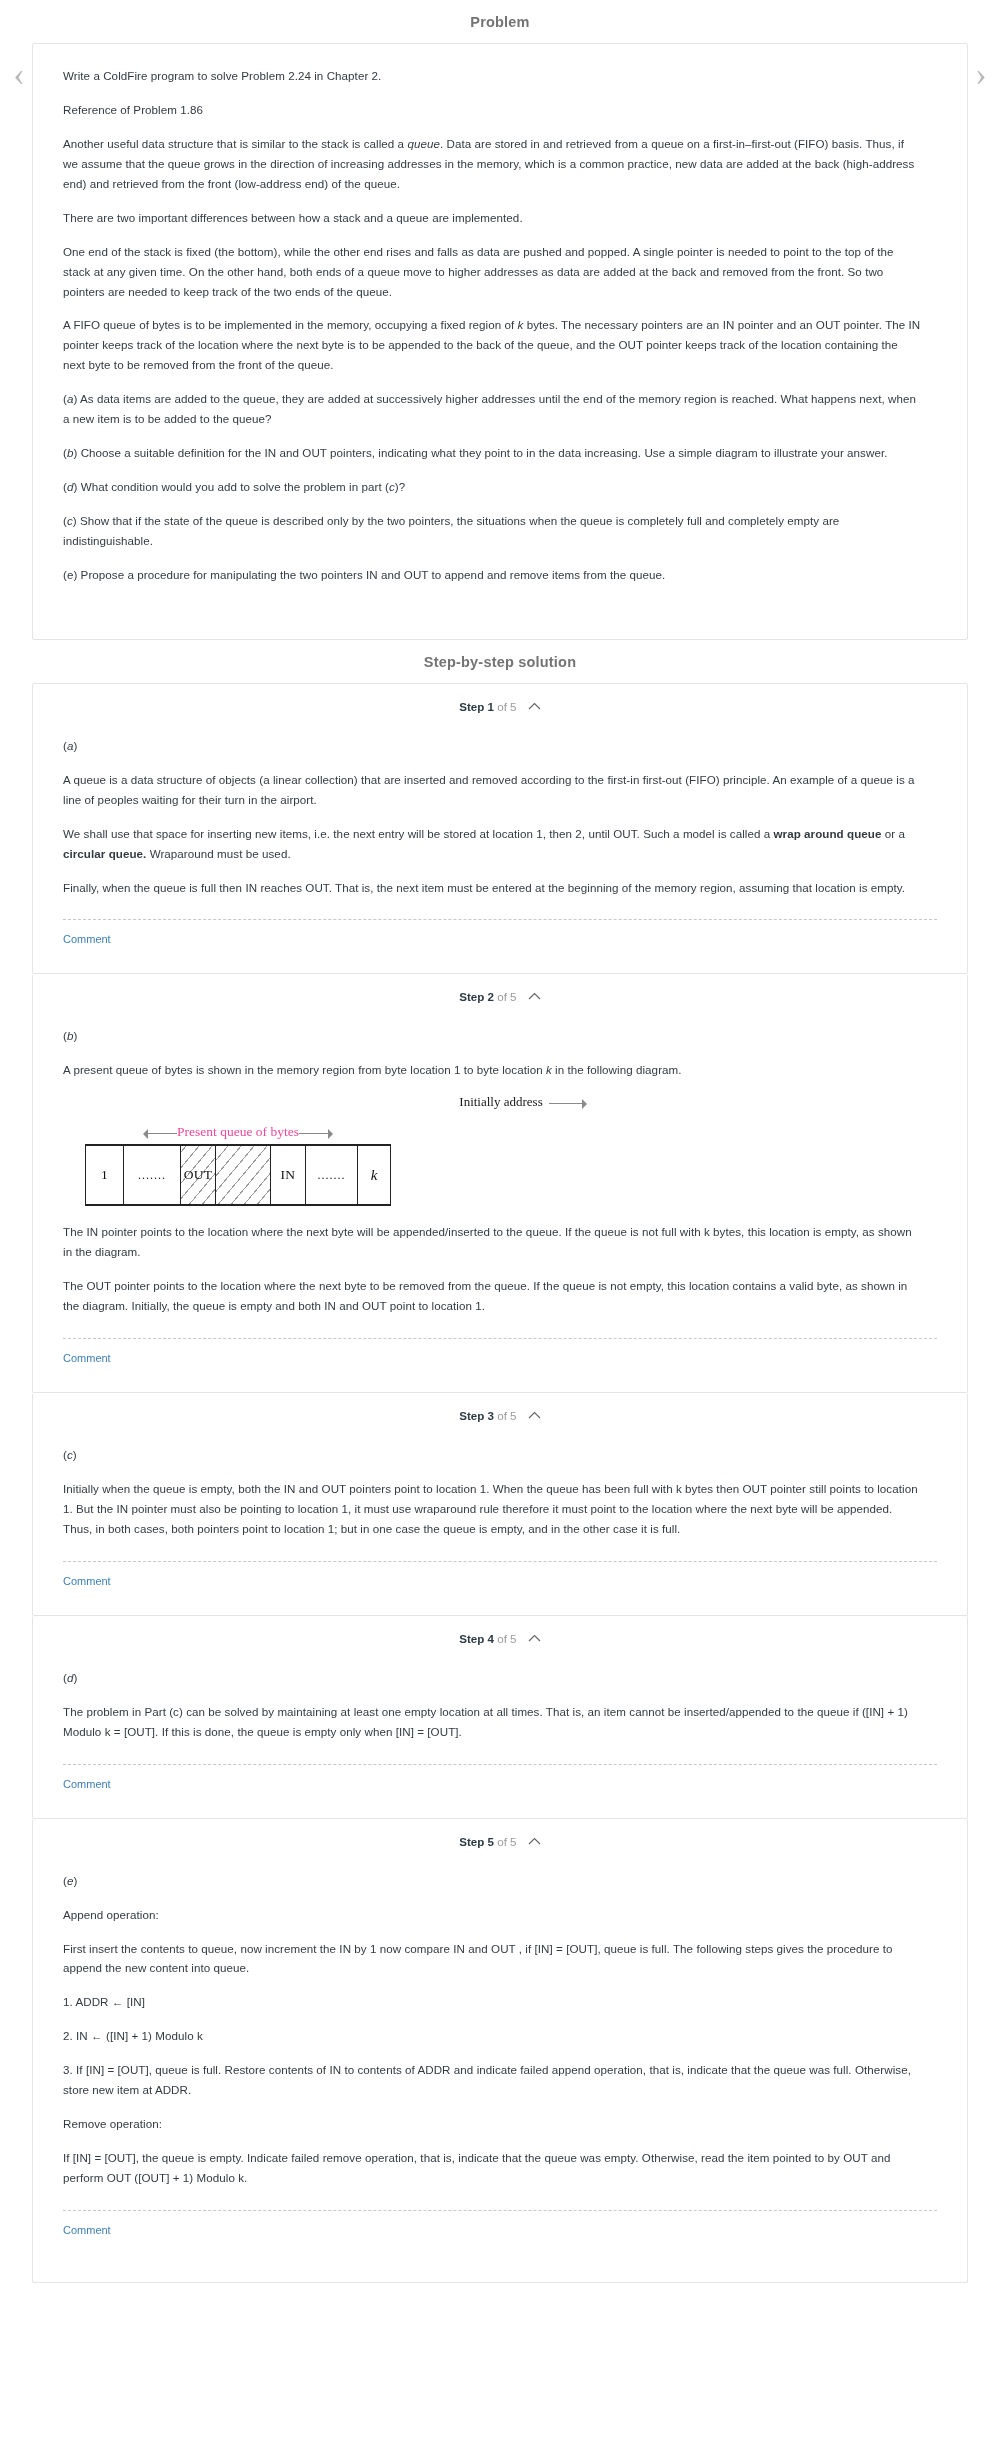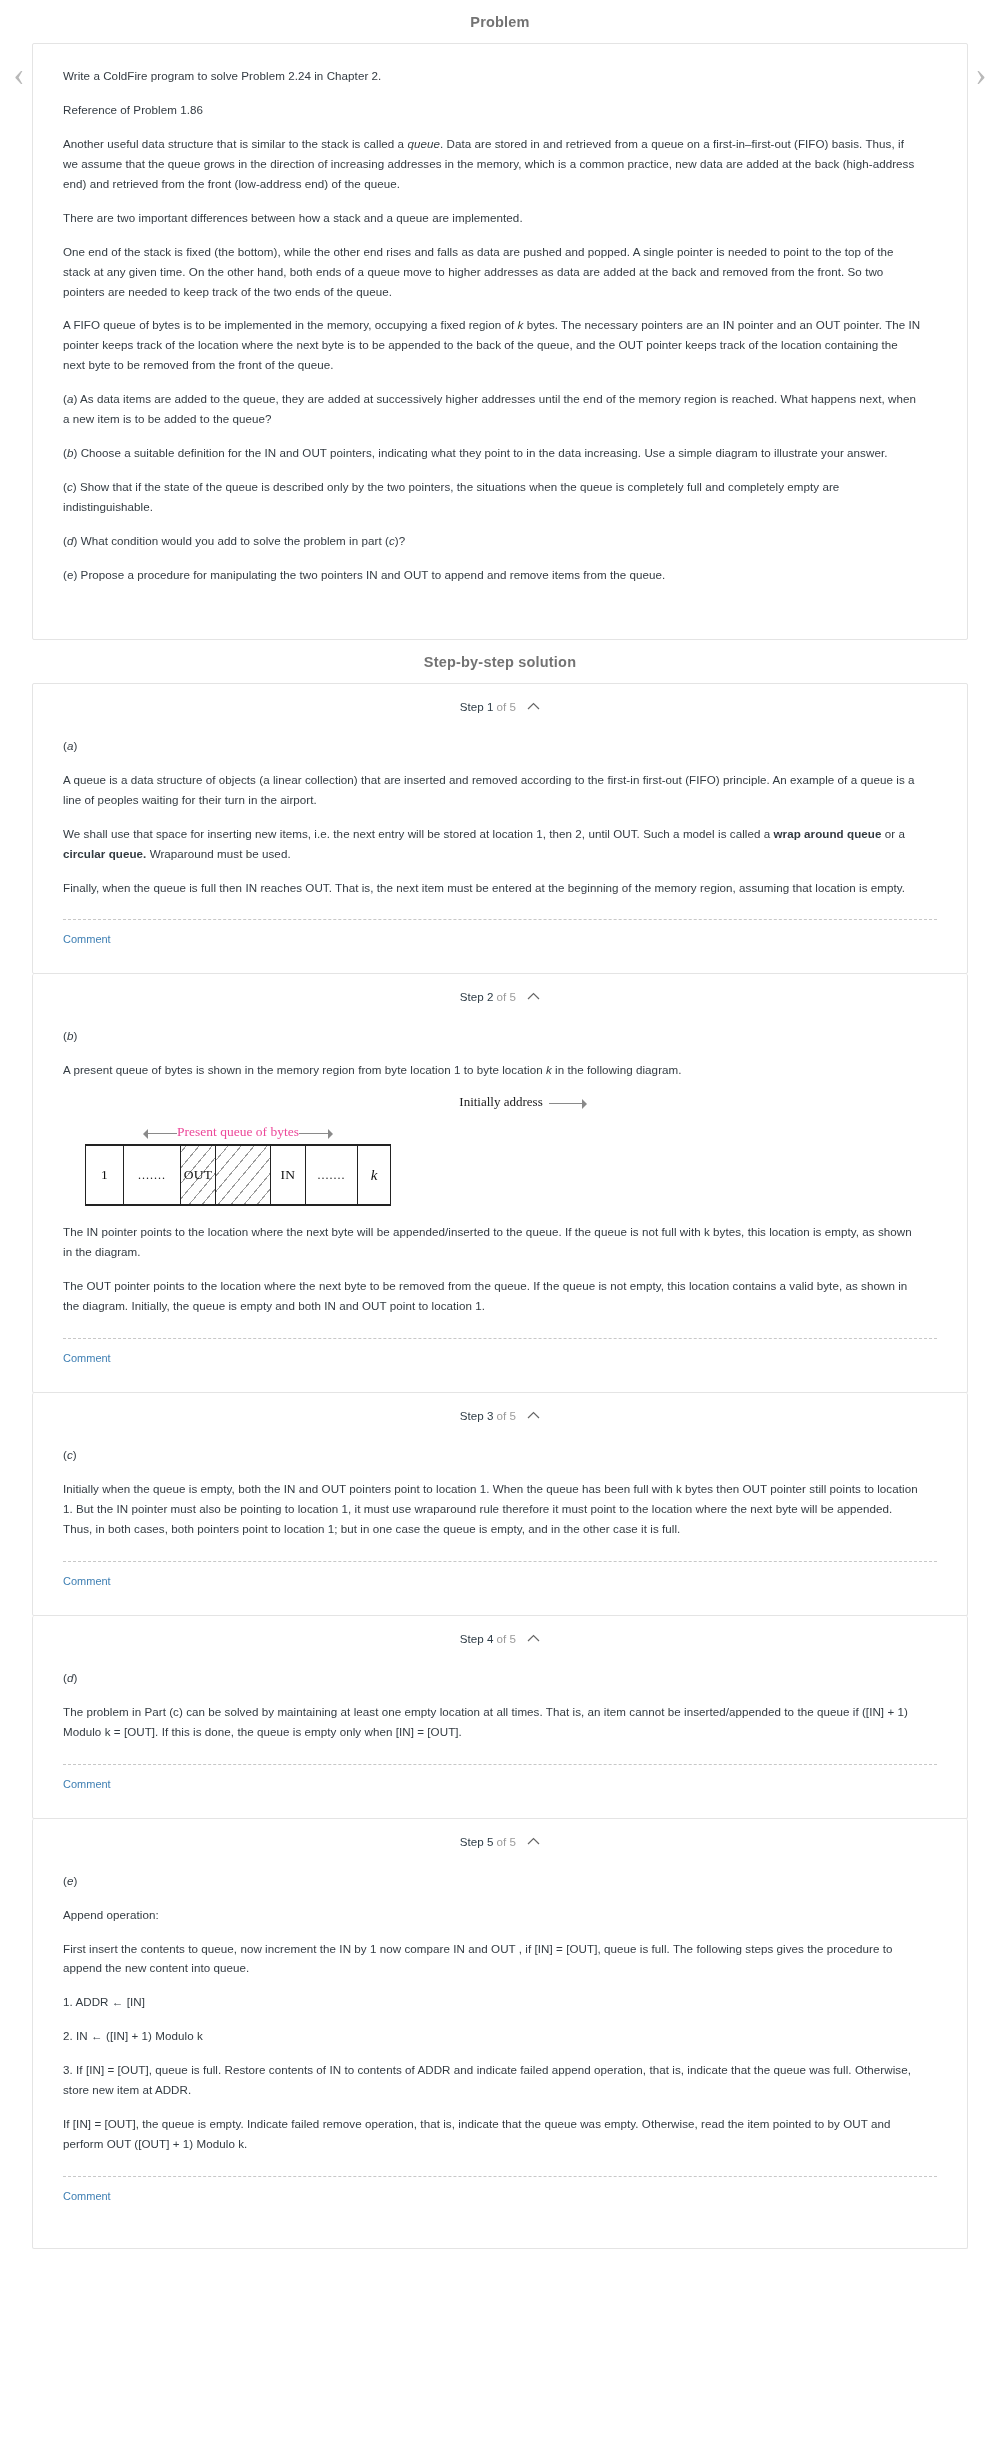--- a/index.html
+++ b/index.html
@@ -72,21 +72,21 @@
   .it { font-style: italic; text-align: center; }
   .bd { font-weight: bold; }
 
   
   .step-head {
     text-align: center;
     font-size: 11.6px;
     color: #9b9b9b;
     padding: 15px 0 0 0;
   }
-  .step-head .n { color: #2d3b45; font-weight: normal; }
+  .step-head .n { color: #2d3b45; font-weight: bold; }
   .step-head .caret {
     display: inline-block;
     margin-left: 8px;
     color: #777;
     font-size: 13px;
     transform: translateY(-1px);
     cursor: pointer;
   }
 
   
@@ -224,22 +224,22 @@
   <div class="card">
     <div class="card-inner">
       <p class="t">Write a ColdFire program to solve Problem 2.24 in Chapter 2.</p>
       <p class="t">Reference of Problem 1.86</p>
       <p class="t"><span>Another useful data structure that is similar to the stack is called a </span><span class="it">queue</span><span>. Data are stored in and retrieved from a queue on a first-in–first-out (FIFO) basis. Thus, if we assume that the queue grows in the direction of increasing addresses in the memory, which is a common practice, new data are added at the back (high-address end) and retrieved from the front (low-address end) of the queue.</span></p>
       <p class="t">There are two important differences between how a stack and a queue are implemented.</p>
       <p class="t">One end of the stack is fixed (the bottom), while the other end rises and falls as data are pushed and popped. A single pointer is needed to point to the top of the stack at any given time. On the other hand, both ends of a queue move to higher addresses as data are added at the back and removed from the front. So two pointers are needed to keep track of the two ends of the queue.</p>
       <p class="t"><span>A FIFO queue of bytes is to be implemented in the memory, occupying a fixed region of </span><span class="it">k</span><span> bytes. The necessary pointers are an IN pointer and an OUT pointer. The IN pointer keeps track of the location where the next byte is to be appended to the back of the queue, and the OUT pointer keeps track of the location containing the next byte to be removed from the front of the queue.</span></p>
       <p class="t">(<span class="it">a</span><span>) As data items are added to the queue, they are added at successively higher addresses until the end of the memory region is reached. What happens next, when a new item is to be added to the queue?</span></p>
       <p class="t">(<span class="it">b</span><span>) Choose a suitable definition for the IN and OUT pointers, indicating what they point to in the data increasing. Use a simple diagram to illustrate your answer.</span></p>
+      <p class="t">(<span class="it">d</span><span>) What condition would you add to solve the problem in part (</span><span class="it">c</span><span>)?</span></p>
       <p class="t">(<span class="it">c</span><span>) Show that if the state of the queue is described only by the two pointers, the situations when the queue is completely full and completely empty are indistinguishable.</span></p>
-      <p class="t">(<span class="it">d</span><span>) What condition would you add to solve the problem in part (</span><span class="it">c</span><span>)?</span></p>
       <p class="t">(e) Propose a procedure for manipulating the two pointers IN and OUT to append and remove items from the queue.</p>
       <div style="height:14px"></div>
     </div>
   </div>
 
   <div class="section-title">Step-by-step solution</div>
 
   <div class="card">
     <div class="step-head">
       <span class="n">Step 1</span>
@@ -357,20 +357,21 @@
           </svg>
       </span>
     </div>
     <div class="card-inner">
       <p class="t">(<span class="it">e</span>)</p>
       <p class="t">Append operation:</p>
       <p class="t">First insert the contents to queue, now increment the IN by 1 now compare IN and OUT , if [IN] = [OUT], queue is full. The following steps gives the procedure to append the new content into queue.</p>
       <p class="t">1. ADDR  ← [IN]</p>
       <p class="t">2. IN  ← ([IN] + 1) Modulo k</p>
       <p class="t">3. If [IN] = [OUT], queue is full. Restore contents of IN to contents of ADDR and indicate failed append operation, that is, indicate that the queue was full. Otherwise, store new item at ADDR.</p>
+      <p class="t">Remove operation:</p>
       <p class="t">If [IN] = [OUT], the queue is empty. Indicate failed remove operation, that is, indicate that the queue was empty. Otherwise, read the item pointed to by OUT and perform OUT ([OUT] + 1) Modulo k.</p>
       <div class="dash"></div>
       <span class="comment">Comment</span>
       <div style="height:18px"></div>
     </div>
   </div>
 
 </div>
 
 </body></html>

